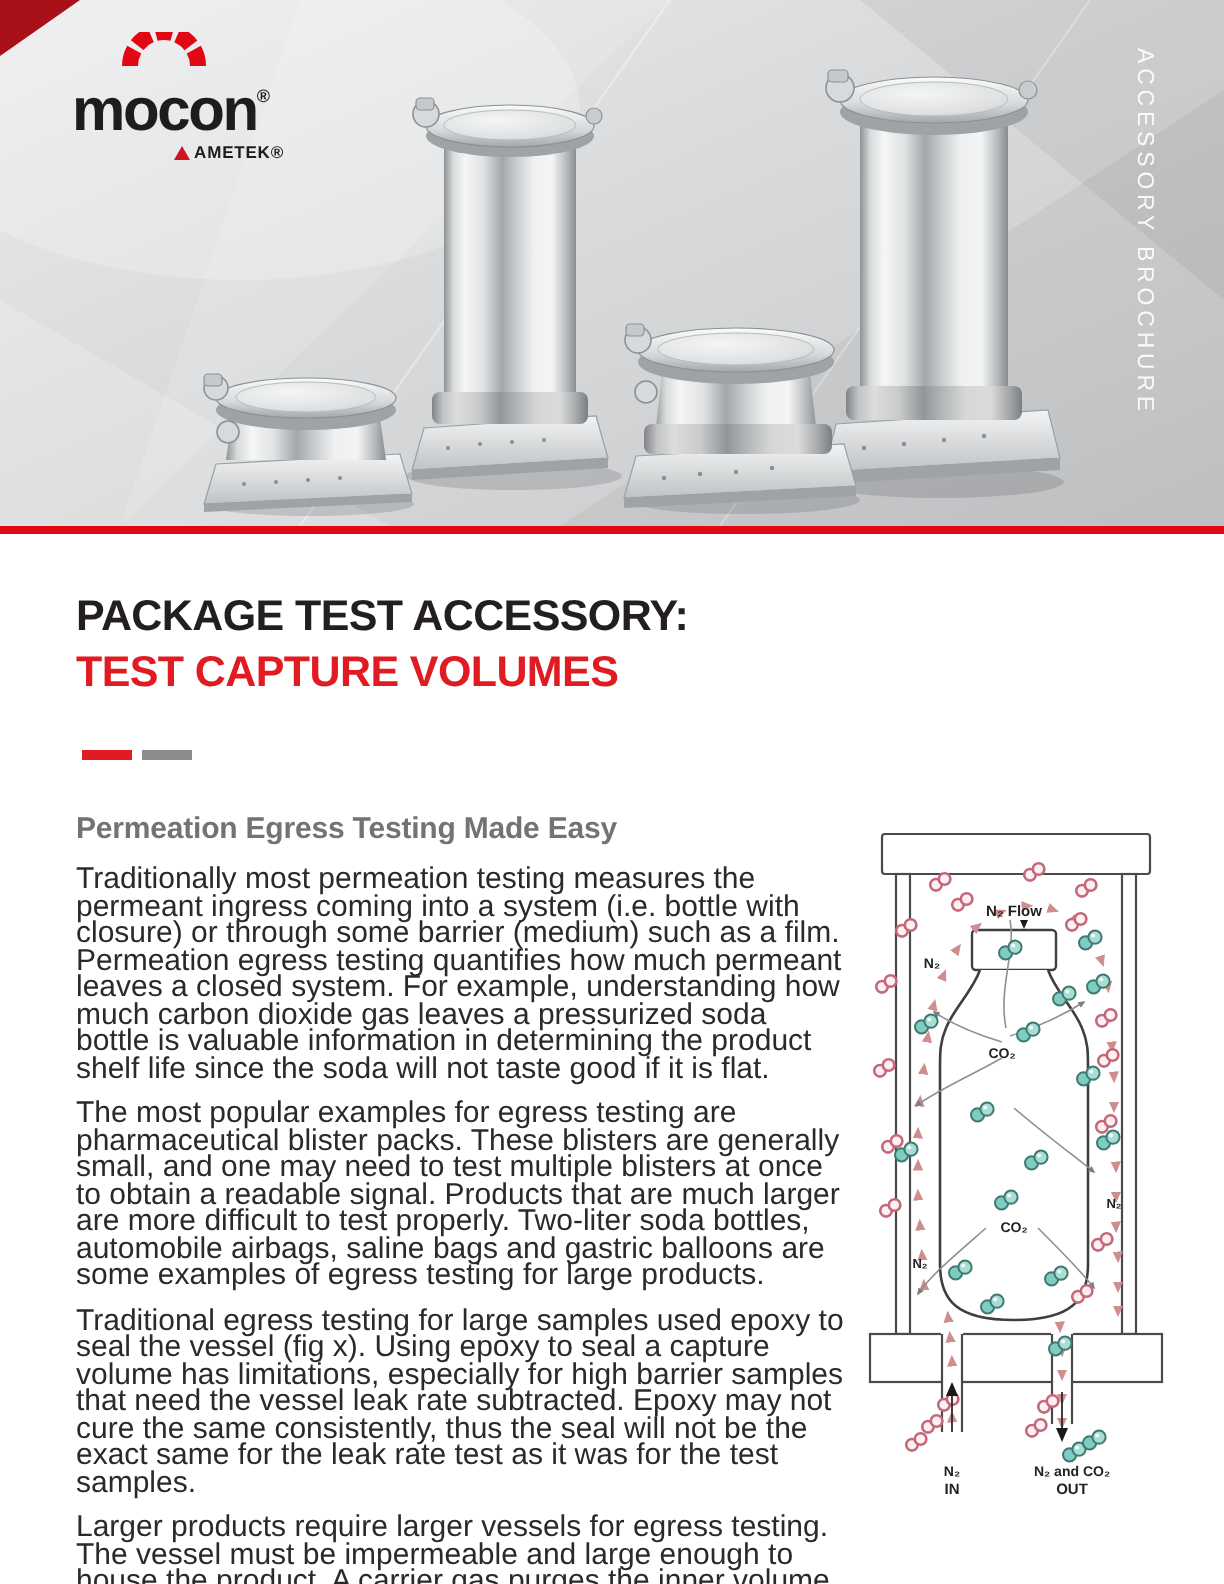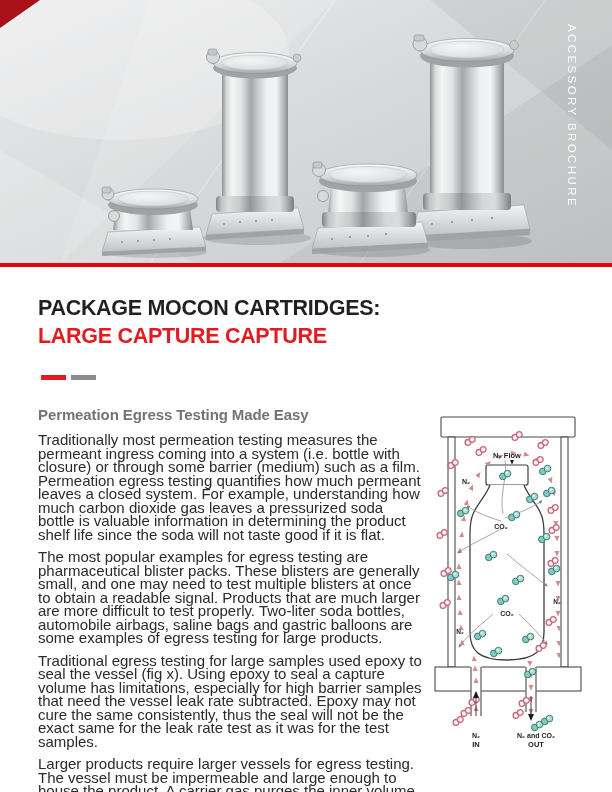--- a/index.html
+++ b/index.html
@@ -166,29 +166,39 @@
         <ellipse cx="153" cy="199" rx="45" ry="10" fill="url(#lidg)" stroke="#8e9194" stroke-width=".6"></ellipse>
         <ellipse cx="153" cy="198.5" rx="35" ry="7.5" fill="url(#lidtop)" stroke="#b9bcbe" stroke-width=".5"></ellipse>
         <circle cx="108" cy="194" r="6" fill="#d7d9db" stroke="#8e9194" stroke-width=".8"></circle>
         <rect x="102" y="187" width="9" height="6" rx="2" fill="#c6c9cb" stroke="#8e9194" stroke-width=".6"></rect>
         <circle cx="114" cy="216" r="5.5" fill="#d7d9db" stroke="#8e9194" stroke-width=".8"></circle>
       </g>
     </svg>
 
     <div class="corner-triangle"></div>
 
+    <div class="logo">
+      <svg class="arc" width="42" height="18" viewBox="0 0 42 18">
+        <path d="M4,17 A17,17 0 0 1 38,17" fill="none" stroke="#e30613" stroke-width="8" stroke-dasharray="8.6 2.6"></path>
+      </svg>
+      <div class="brand-line"><span>mocon</span><span class="reg">®</span></div>
+      <div class="ametek-line">
+        <span class="ametek-tri"></span>
+        <span>AMETEK®</span>
+      </div>
+    </div>
 
     <div class="side-label">ACCESSORY BROCHURE</div>
   </div>
 
   <div class="red-band"></div>
 
   <div class="title-block">
-    <div class="title-l1">PACKAGE MOCON CARTRIDGES:</div>
-    <div class="title-l2">LARGE CAPTURE CAPTURE</div>
+    <div class="title-l1">PACKAGE TEST ACCESSORY:</div>
+    <div class="title-l2">TEST CAPTURE VOLUMES</div>
   </div>
   <div class="dashes">
     <span class="dash red"></span>
     <span class="dash gray"></span>
   </div>
 
   <h2 class="heading">Permeation Egress Testing Made Easy</h2>
   <div class="body-col">
     <p>Traditionally most permeation testing measures the permeant ingress coming into a system (i.e. bottle with closure) or through some barrier (medium) such as a film. Permeation egress testing quantifies how much permeant leaves a closed system. For example, understanding how much carbon dioxide gas leaves a pressurized soda bottle is valuable information in determining the product shelf life since the soda will not taste good if it is flat.</p>
     <p>The most popular examples for egress testing are pharmaceutical blister packs. These blisters are generally small, and one may need to test multiple blisters at once to obtain a readable signal. Products that are much larger are more difficult to test properly. Two-liter soda bottles, automobile airbags, saline bags and gastric balloons are some examples of egress testing for large products.</p>

